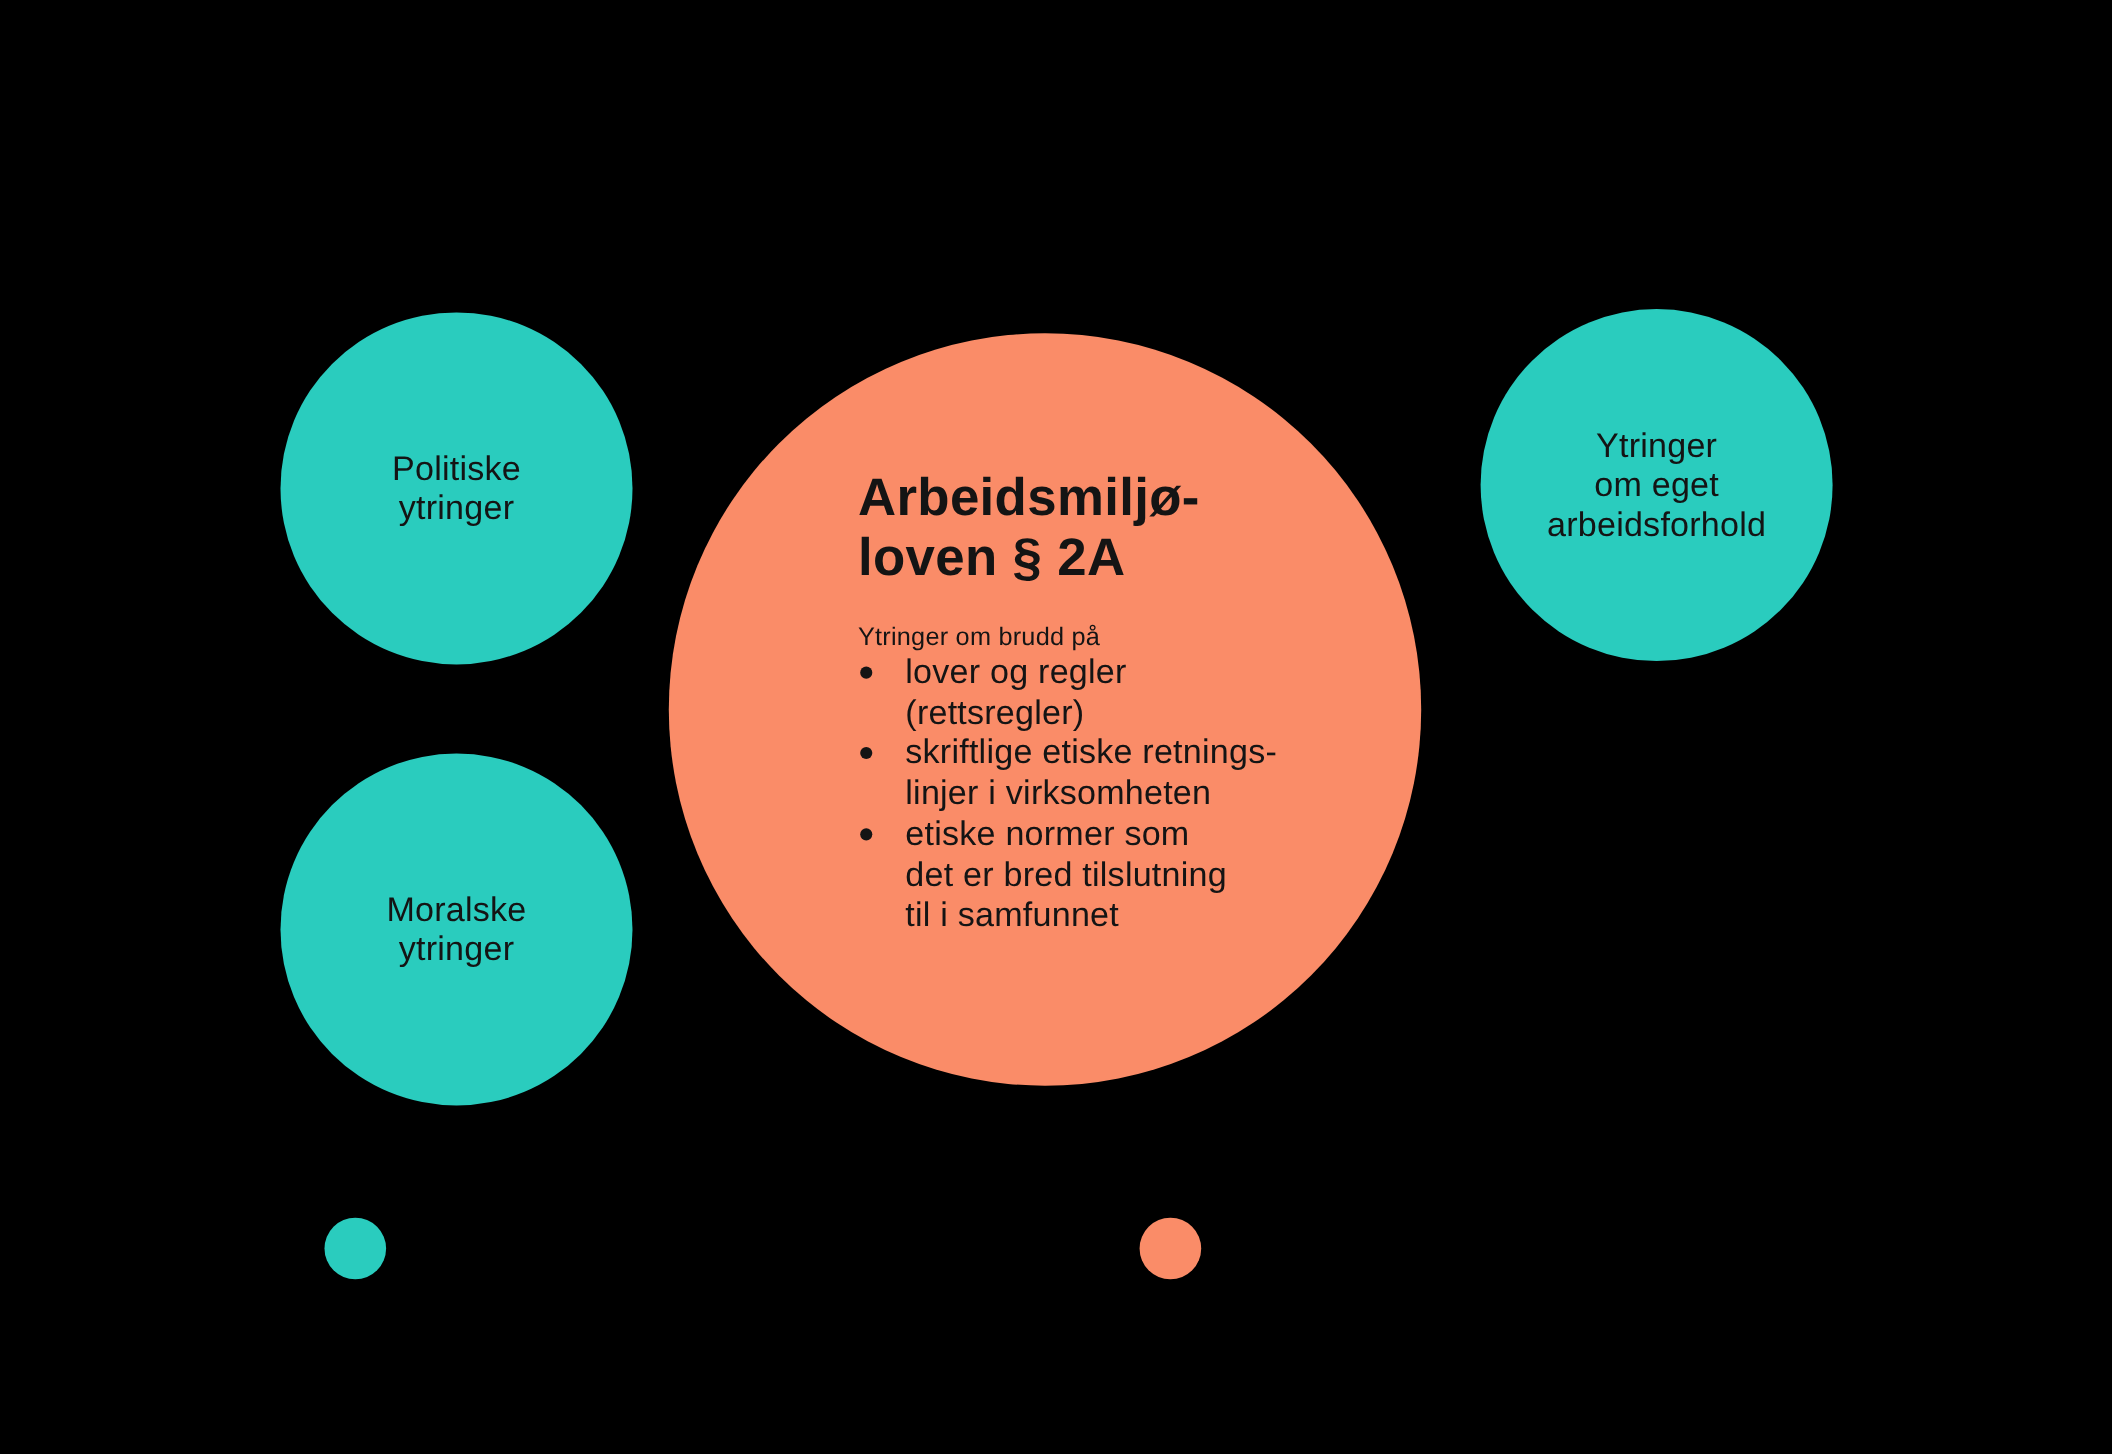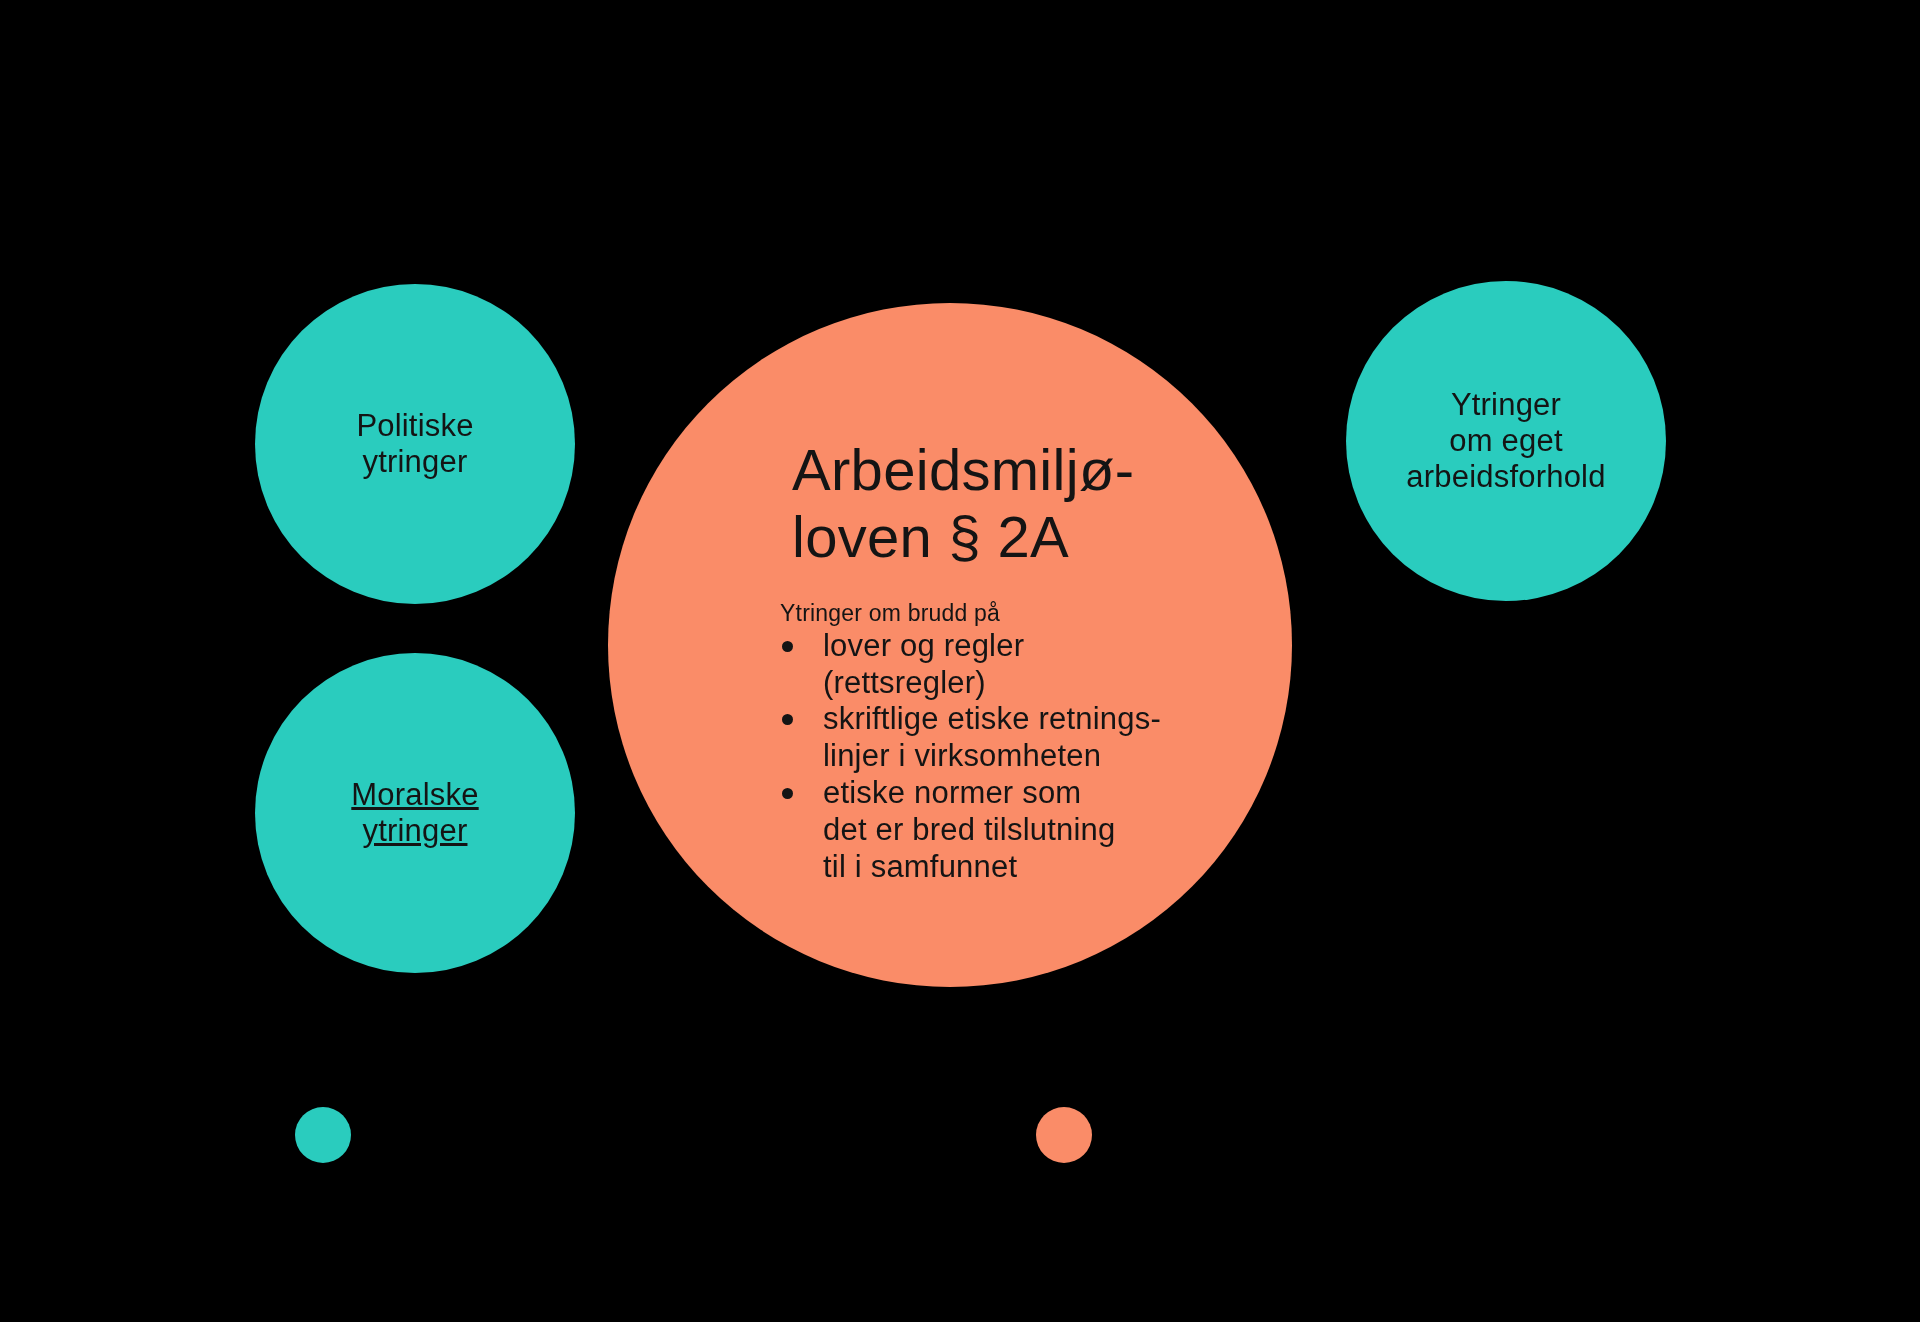--- a/index.html
+++ b/index.html
@@ -32,43 +32,43 @@
   }
   .satellite .label {
     text-align: center;
     white-space: pre-line;
     font-size: 31px;
     line-height: 1.16;
     font-weight: 500;
     letter-spacing: 0.2px;
   }
   .pos-politiske { left: 255px; top: 284px; }
-  .pos-moralske  { left: 255px; top: 653px; text-decoration: underline; }
+  .pos-moralske  { left: 255px; top: 685px; }
   .pos-eget      { left: 1346px; top: 281px; }
   .pos-faglige   { left: 1346px; top: 651px; }
 
   .main-circle {
     left: 608px;
     top: 303px;
     width: 684px;
     height: 684px;
     background: var(--orange, #fa8c68);
     display: block;
   }
   .main-content {
     position: absolute;
     left: 172px;
     top: 122px;
     width: 400px;
   }
   .main-title {
-    margin: 12px;
-    font-size: 58px;
+    margin: 0;
+    font-size: 48px;
     line-height: 1.15;
-    font-weight: 400;
+    font-weight: 700;
     white-space: pre-line;
     letter-spacing: 0.3px;
   }
   .main-intro {
     margin: 30px 0 0 0;
     font-size: 23px;
     line-height: 1.19;
     font-weight: 500;
     letter-spacing: 0.2px;
   }

